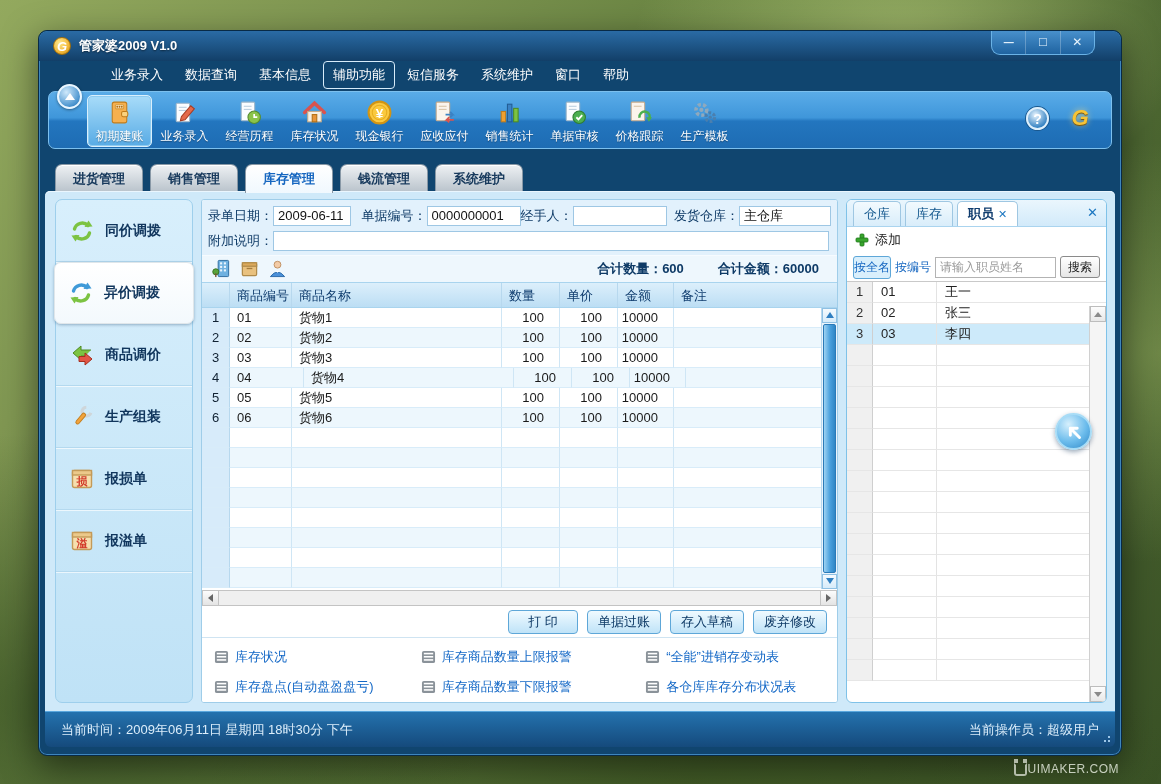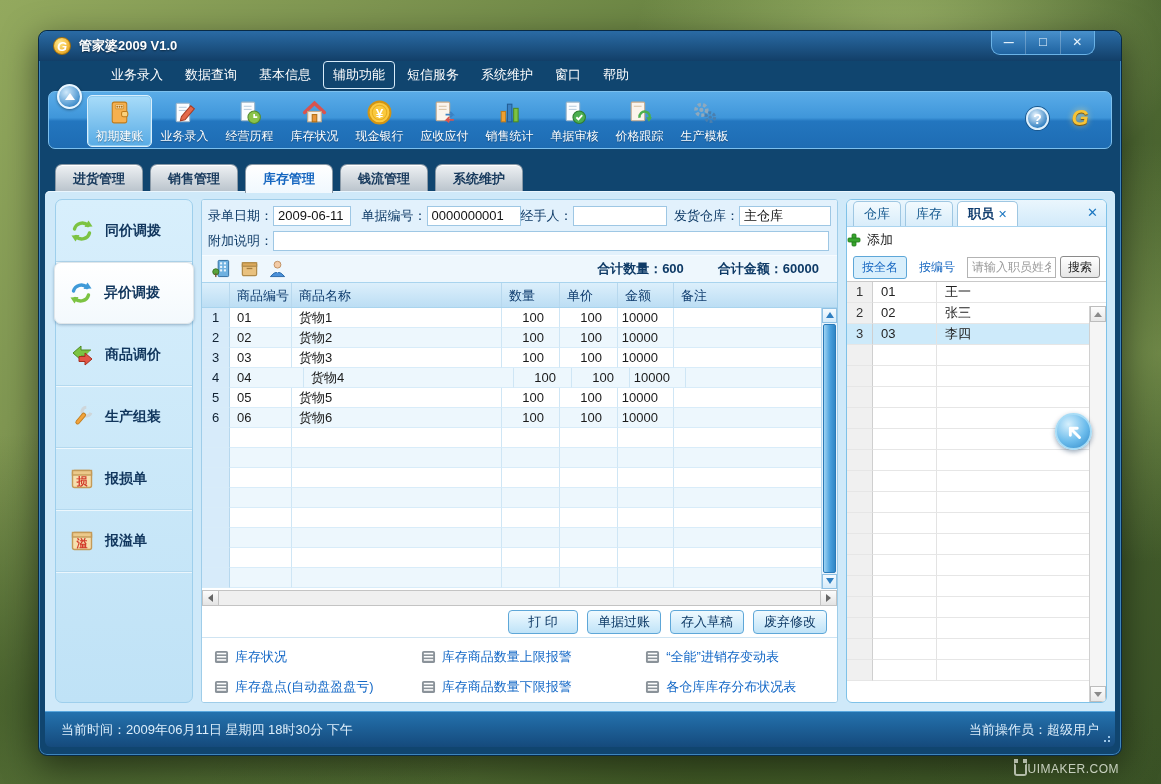--- a/index.html
+++ b/index.html
@@ -174,25 +174,25 @@
     background:#fff; border:1px solid #7fc2e8; border-radius:6px; overflow:hidden;
     display:flex; flex-direction:column;
   }
   .rp-tabbar{ height:27px; background:linear-gradient(#eaf6fd,#d2eafa); display:flex; align-items:flex-end; padding:4px 6px 0 6px; gap:4px; position:relative; border-bottom:1px solid #aad4ef; }
   .rp-tab{ font-size:13px; color:#14588e; background:linear-gradient(#f2fafe,#d9edfa); border:1px solid #9fc7e2; border-bottom:none; border-radius:5px 5px 0 0; padding:3px 10px 3px 10px; }
   .rp-tab.active{ background:#fff; font-weight:bold; color:#0f3c6e; }
   .rp-tab.active .tab-x{ color:#1b76c0; font-weight:bold; margin-left:4px; }
   .rp-tab.active .tab-x::after{ content:"✕"; font-size:11px; }
   .rp-close{ position:absolute; right:8px; top:5px; color:#1b76c0; font-weight:bold; font-size:13px; }
   .rp-close::after{ content:"✕"; }
-  .rp-addrow{ height:26px; display:flex; align-items:center; gap:6px; padding:0 0; }
+  .rp-addrow{ height:26px; display:flex; align-items:center; gap:6px; padding:0 8px; }
   .plus-icon{ width:14px; height:14px; } .plus-icon svg{ width:100%; height:100%; }
   .rp-addlabel{ font-size:13px; color:#222; }
   .rp-filter{ height:28px; display:flex; align-items:center; gap:4px; padding:0 6px; }
-  .chip{ font-size:12px; color:#1566c0; padding:2px 8px; white-space:nowrap;text-align:center; }
+  .chip{ font-size:12px; color:#1566c0; padding:2px 0; white-space:nowrap;text-align:center; }
   .chip.boxed{ background:#d9effc; border:1px solid #5ea7d8; border-radius:3px; }
   .rp-search-input{ flex:1; min-width:0; height:21px; border:1px solid #b3b3b3; font-size:12px; padding:0 4px; color:#333; font-family:inherit; }
   .rp-search-input::placeholder{ color:#9a9a9a; }
   .rp-search-btn{ height:22px; font-size:12px; color:#222; padding:0 7px; background:linear-gradient(#fff,#e6e6e6); border:1px solid #8a8a8a; border-radius:3px; font-family:inherit; white-space:nowrap; }
   .rp-grid{ flex:1; position:relative; border-top:1px solid #c9c9c9; overflow:hidden; }
   .rp-head{ display:flex; height:24px; background:linear-gradient(#f6f6f6,#e3e3e3); border-bottom:1px solid #c9c9c9; }
   .rp-hcell{ font-size:13px; color:#333; line-height:23px; padding-left:8px; border-right:1px solid #cfcfcf; flex:none; white-space:nowrap; }
   .rp-row{ display:flex; height:21px; }
   .rp-cell{ font-size:13px; color:#222; line-height:20px; padding-left:8px; border-right:1px solid #e3e3e3; border-bottom:1px solid #e6e6e6; flex:none; white-space:nowrap; overflow:hidden; }
   .rp-cell.rownum{ background:#f0f0f0; text-align:center; padding-left:0; color:#333; border-right:1px solid #cfcfcf; }

